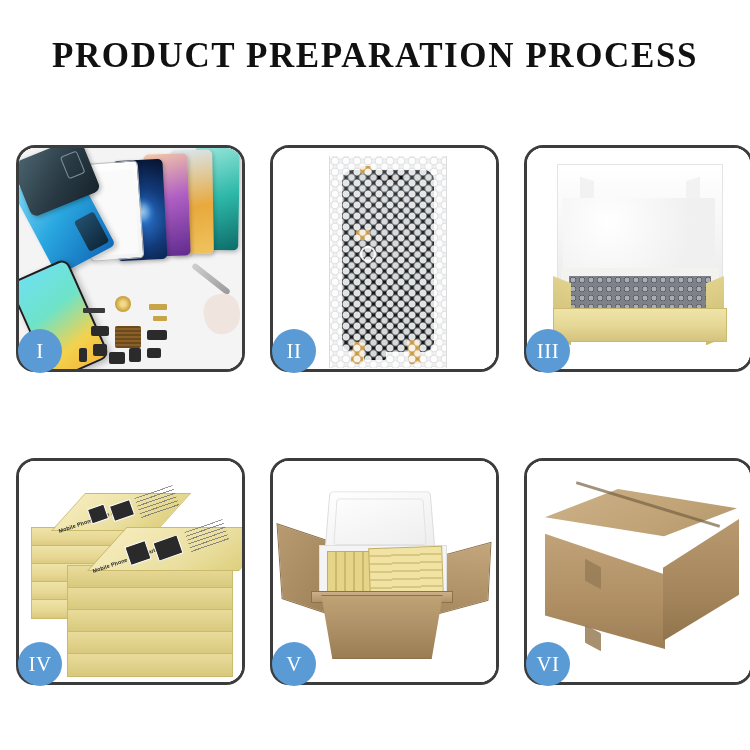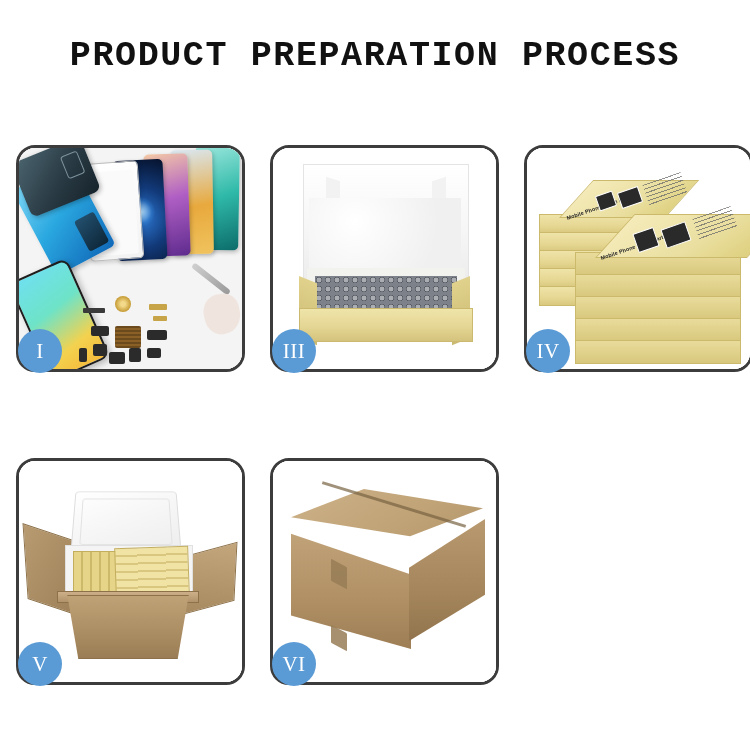--- a/index.html
+++ b/index.html
@@ -16,21 +16,21 @@
     position: relative;
   }
 
   
   .header {
     width: 750px;
     padding-top: 38px;
     text-align: center;
   }
   .page-title {
-    font-family: Liberation Mono, monospace;
+    font-family: Liberation Serif, serif;
     font-size: 35px;
     font-weight: bold;
     letter-spacing: 1.6px;
     color: #111111;
     line-height: 1.05;
     margin: 0;
     white-space: nowrap;
   }
   .page-subtitle {
     font-family: "Liberation Sans", sans-serif;
@@ -406,20 +406,36 @@
       <div class="part flex" style="left:90px; top:204px; width:16px; height:12px;"></div>
       <div class="part flex" style="left:110px; top:200px; width:12px; height:14px;"></div>
       <div class="part flex" style="left:128px; top:200px; width:14px; height:10px;"></div>
       <div class="part flex" style="left:60px; top:200px; width:8px; height:14px;"></div>
       <div class="tweezer"></div>
       <div class="hand"></div>
     </div>
     <div class="badge">I</div>
   </div>
 
+  <div class="panel p2">
+    <div class="panel-inner">
+      <div class="bg"></div>
+      <div class="bw-bag">
+        <div class="bw-screen"></div>
+        <div class="bw-flex"></div>
+        <div class="bw-cam"></div>
+        <div class="bw-gold bw-g1"></div>
+        <div class="bw-gold bw-g2"></div>
+        <div class="bw-gold bw-g3"></div>
+        <div class="bw-gold bw-g4"></div>
+        <div class="bw-bubbles"></div>
+      </div>
+    </div>
+    <div class="badge">II</div>
+  </div>
 
   <div class="panel p3">
     <div class="panel-inner">
       <div class="bg"></div>
       <div class="b3-lid">
         <div class="b3-lid-flap-l"></div>
         <div class="b3-lid-flap-r"></div>
       </div>
       <div class="b3-foam"></div>
       <div class="b3-inner-rim"></div>

